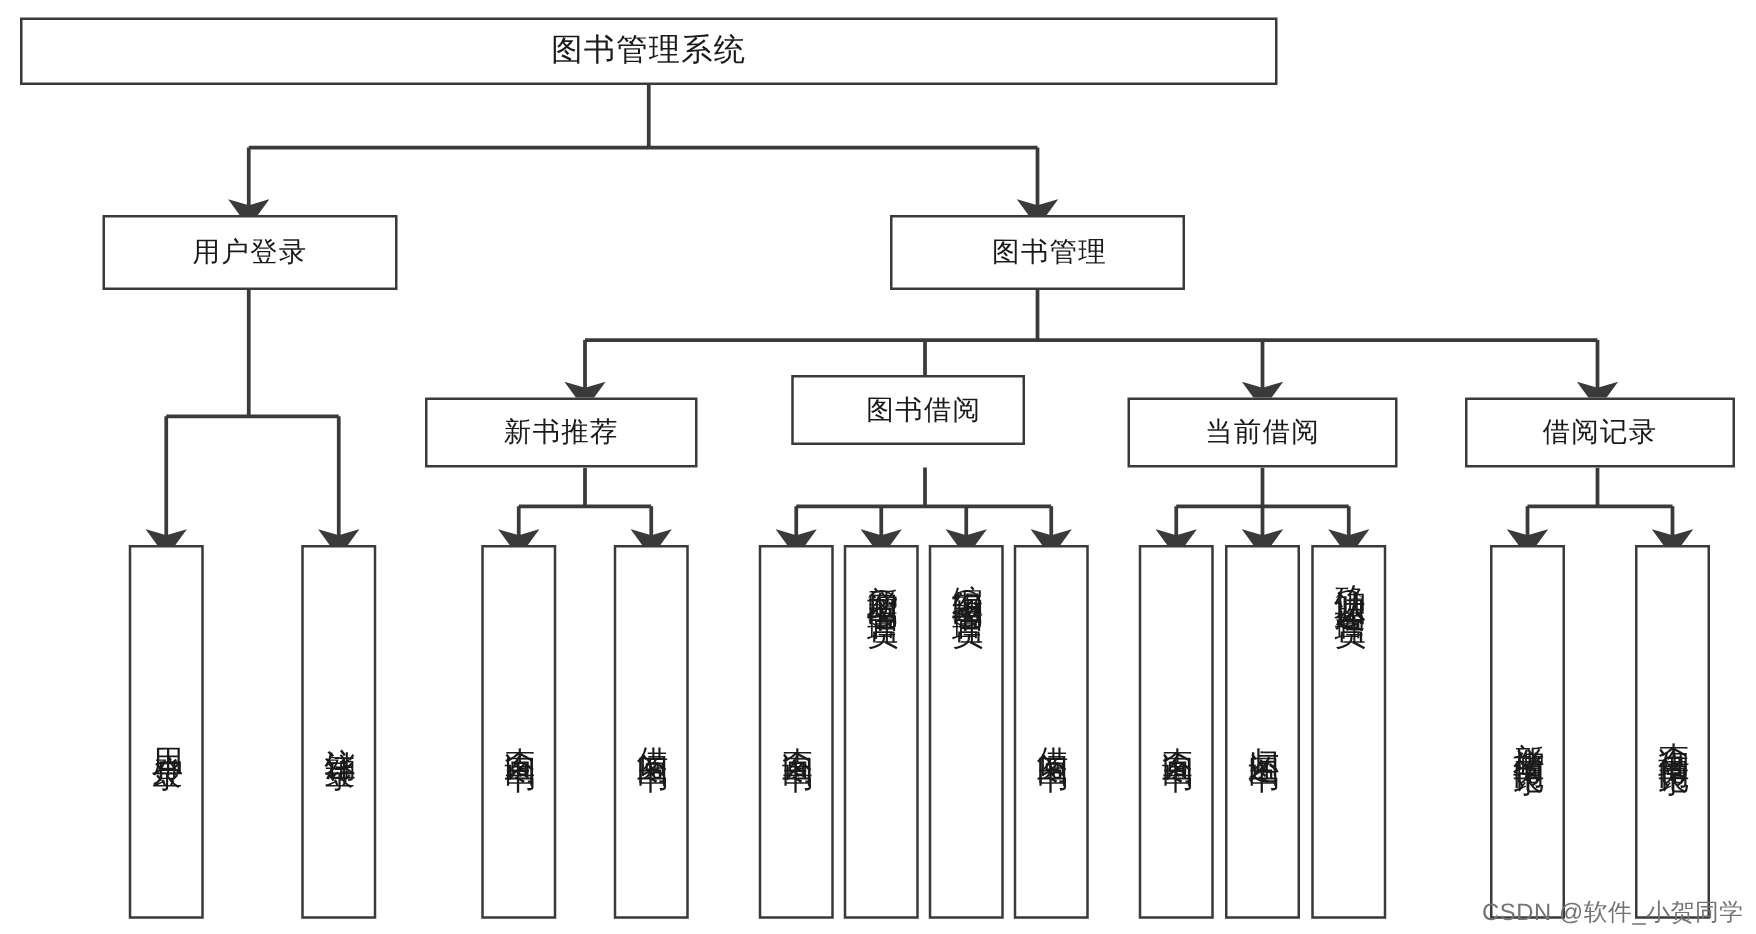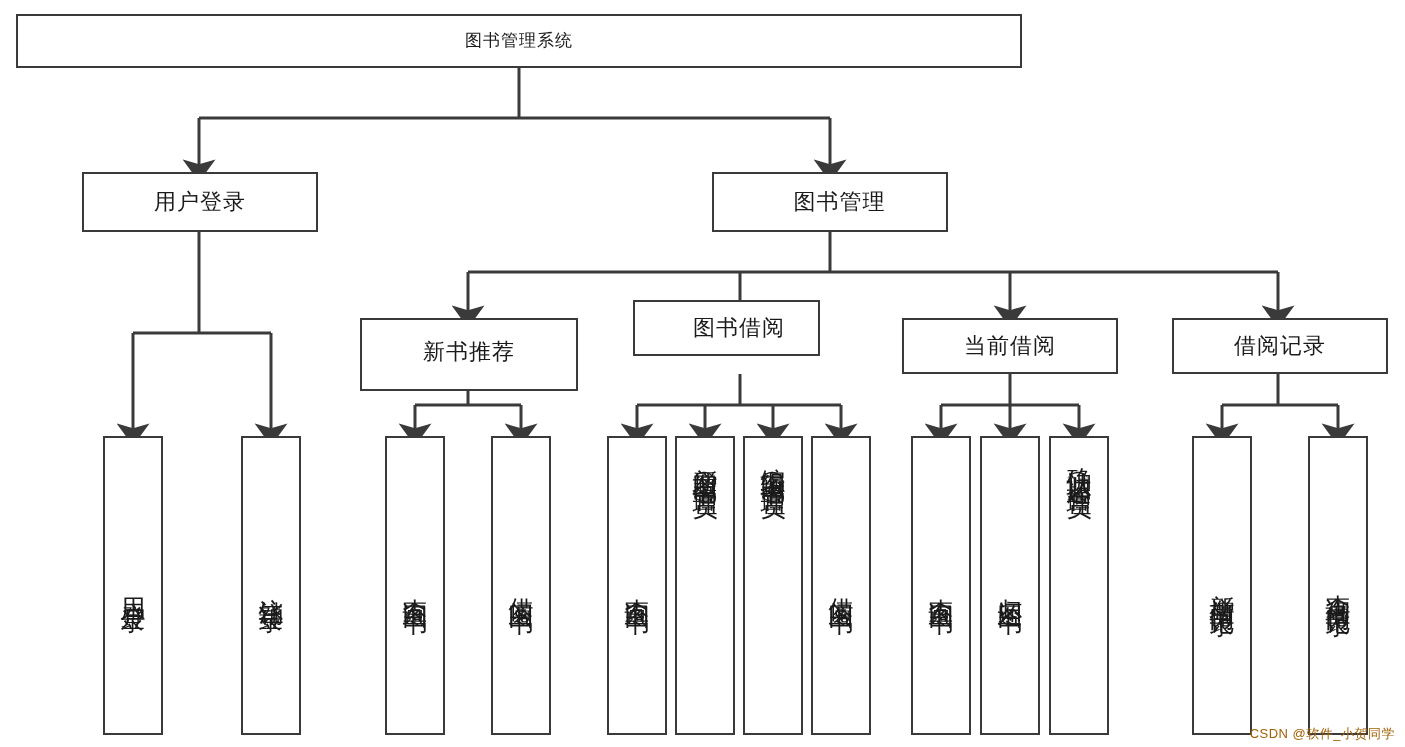--- a/index.html
+++ b/index.html
@@ -27,21 +27,21 @@
   .node .lbl{
     color:#1a1a1a;
     font-size:22px;
     letter-spacing:1px;
     white-space:nowrap;
     line-height:1.1;
   }
 
   
   .h-node .lbl{font-size:22px;}
-  .root .lbl{font-size:17px;}
+  .root .lbl{font-size:25px;}
 
   
   .leaf{
     align-items:flex-start;
     justify-content:center;
     padding-top:10px;
   }
   .leaf .lbl{
     writing-mode:vertical-rl;
     text-orientation:upright;
@@ -51,22 +51,22 @@
     white-space:nowrap;
     color:#1a1a1a;
   }
   
   .leaf.short{align-items:center;padding-top:0;}
 
   
   #watermark{
     position:absolute;
     right:10px;bottom:4px;
-    font-size:13px;
-    color:#a16207;
+    font-size:19px;
+    color:#737373;
     white-space:nowrap;
     letter-spacing:0.5px;
   }
 </style>
 </head>
 <body>
 
 <div id="stage">
 
   <svg id="wires" viewBox="0 0 1405 747" width="1405" height="747">
@@ -123,21 +123,21 @@
     <span class="lbl">图书管理系统</span>
   </div>
 
   <div class="node h-node" style="left:82px;top:172px;width:236px;height:60px;">
     <span class="lbl">用户登录</span>
   </div>
   <div class="node h-node" style="left:712px;top:172px;width:236px;height:60px;padding-left:19px;">
     <span class="lbl">图书管理</span>
   </div>
 
-  <div class="node h-node" style="left:360px;top:318px;width:218px;height:73px;font-family:Liberation Mono, monospace;">
+  <div class="node h-node" style="left:340px;top:318px;width:218px;height:56px;">
     <span class="lbl">新书推荐</span>
   </div>
   <div class="node h-node" style="left:633px;top:300px;width:187px;height:56px;padding-left:25px;">
     <span class="lbl">图书借阅</span>
   </div>
   <div class="node h-node" style="left:1172px;top:318px;width:216px;height:56px;">
     <span class="lbl">借阅记录</span>
   </div>
   <div class="node h-node" style="left:902px;top:318px;width:216px;height:56px;">
     <span class="lbl">当前借阅</span>

